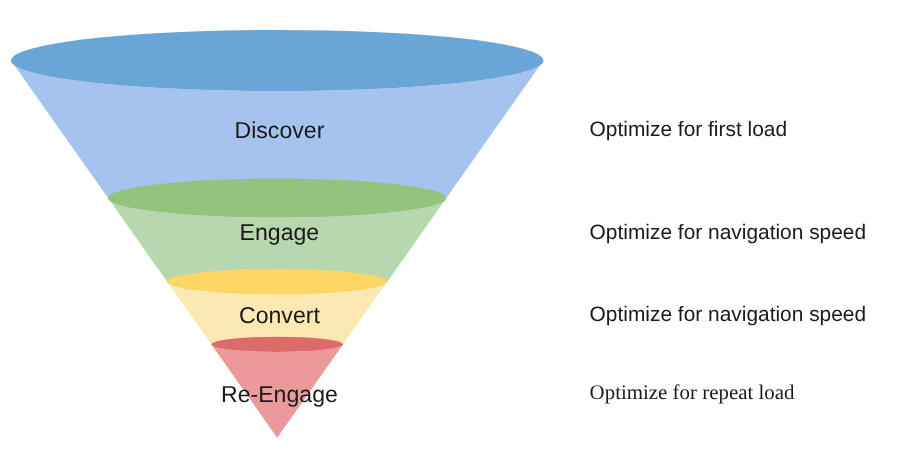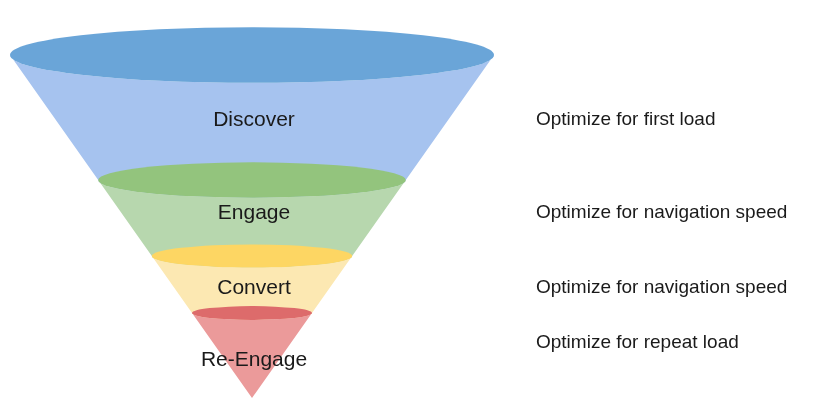--- a/index.html
+++ b/index.html
@@ -42,21 +42,21 @@
     font-family: "Liberation Sans", sans-serif;
     font-size: 19px;
     line-height: 22px;
     color: #1a1a1a;
     white-space: nowrap;
     margin-left: 36px;
   }
   #annotation-0 { top: 108px; }
   #annotation-1 { top: 201px; }
   #annotation-2 { top: 276px; }
-  #annotation-3 { top: 331px; }
+  #annotation-3 { top: 347px; font-family: Liberation Serif, serif; }
 </style>
 </head>
 <body>
 
 <div id="diagram-root">
 
   <svg id="funnel-svg" viewBox="0 0 837 417" xmlns="http://www.w3.org/2000/svg">
     <g id="funnel-bands">
         <path d="M 10 55 A 242 27.830000000000002 0 0 0 494 55 L 405.8075801749271 180 A 153.80758017492712 17.687871720116622 0 0 1 98.19241982507288 180 Z" fill="#a6c3ef"></path>
         <ellipse cx="252" cy="55" rx="242" ry="27.830000000000002" fill="#6aa5d8"></ellipse>

